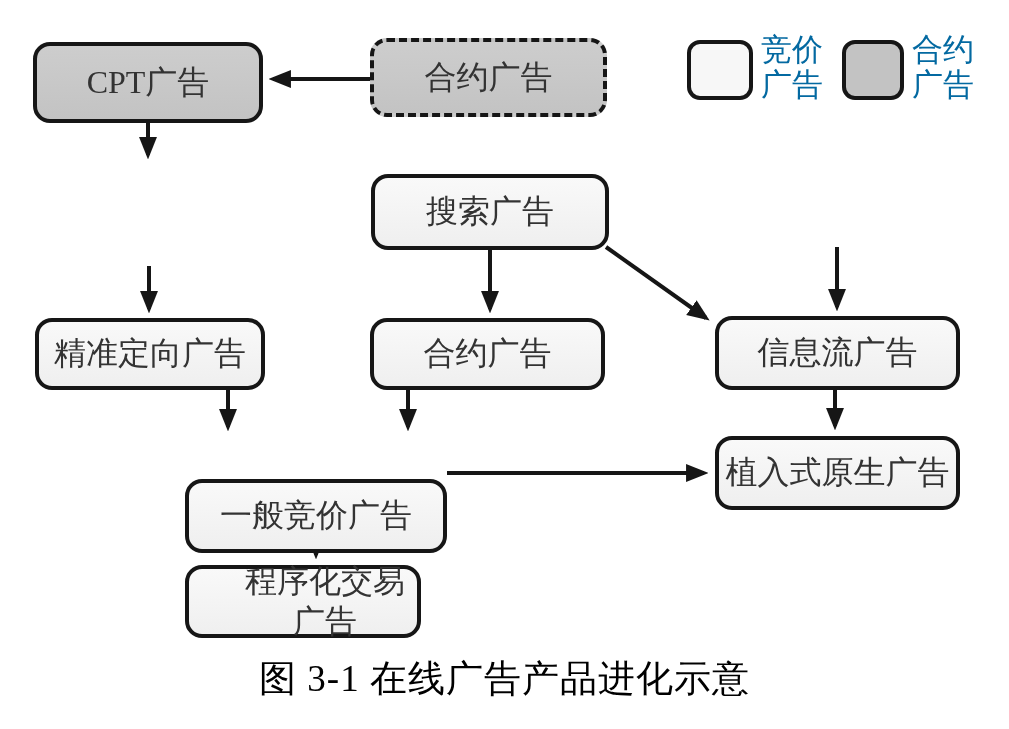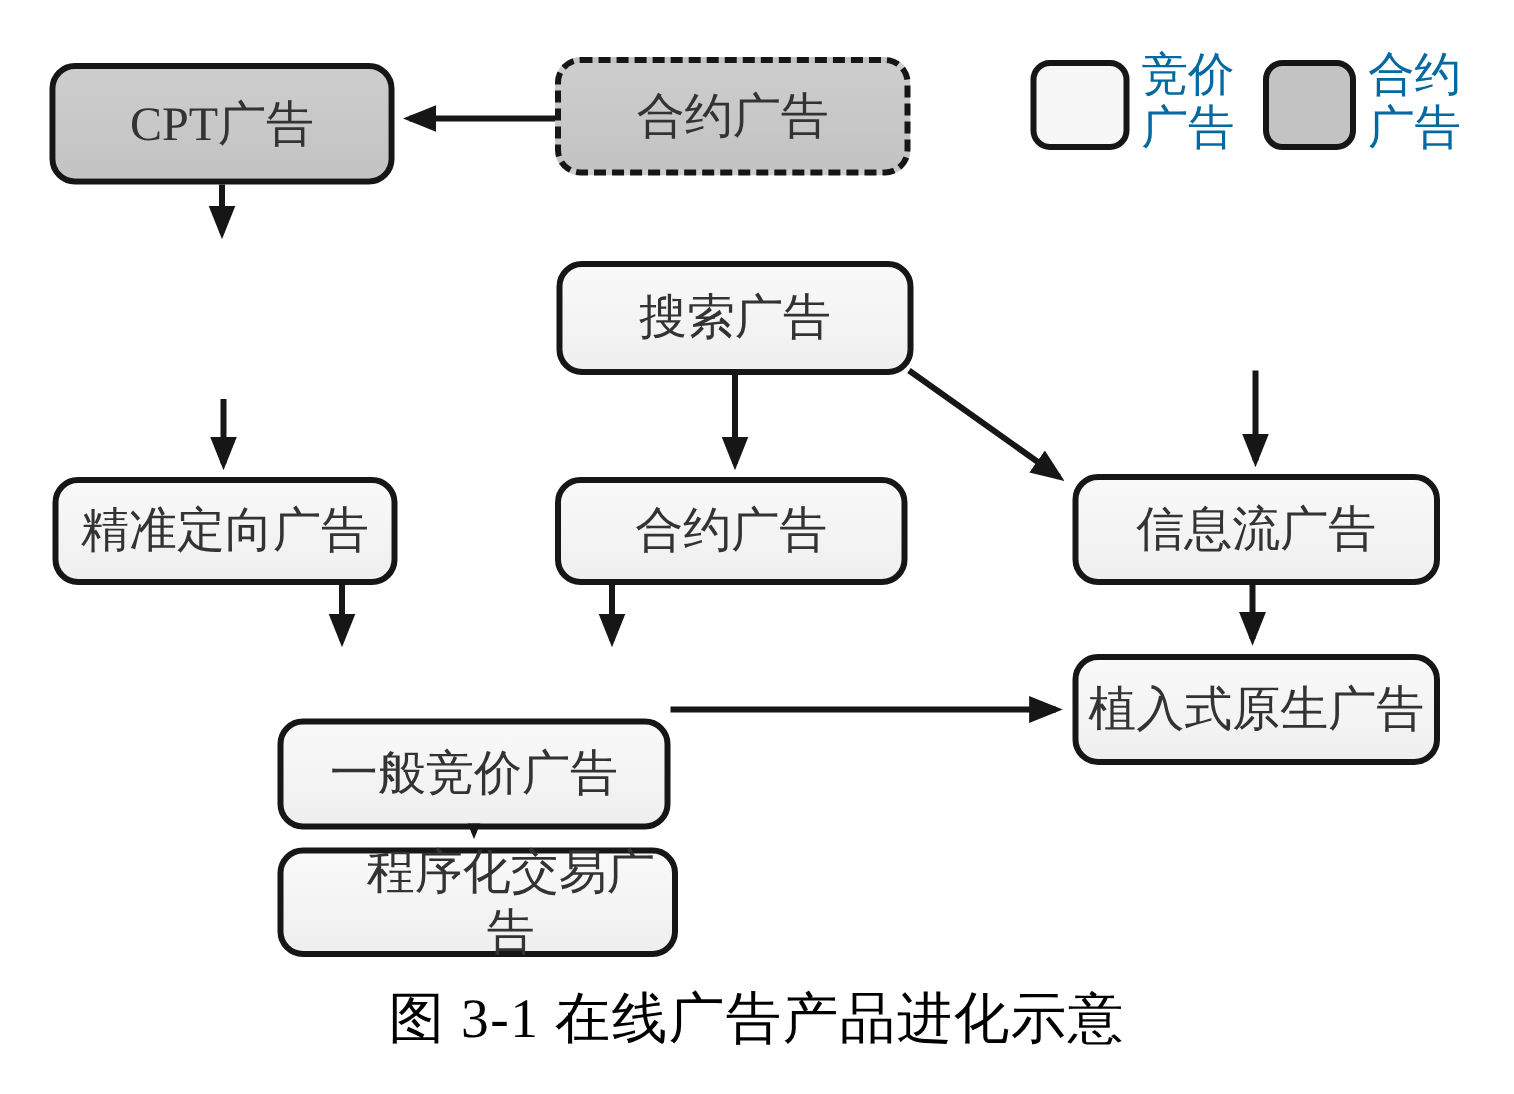--- a/index.html
+++ b/index.html
@@ -83,21 +83,21 @@
   </div>
 
   <div class="node auction" style="left:185px; top:435px; width:262px; height:74px;margin-top:44px;">
     <span>一般竞价广告</span>
   </div>
 
   <div class="node auction" style="left:715px; top:436px; width:245px; height:74px;">
     <span>植入式原生广告</span>
   </div>
 
-  <div class="node auction" style="left:185px; top:565px; width:267px; height:73px;padding-left:44px;">
+  <div class="node auction" style="left:185px; top:565px; width:236px; height:73px;padding-left:44px;">
     <span>程序化交易广告</span>
   </div>
 
   <div class="legend-swatch auction" style="left:687px; top:40px; width:66px; height:60px;"></div>
   <div class="legend-label" style="left:761px; top:33px;">竞价
 广告</div>
 
   <div class="legend-swatch contract" style="left:842px; top:40px; width:62px; height:60px;"></div>
   <div class="legend-label" style="left:912px; top:33px;">合约
 广告</div>

